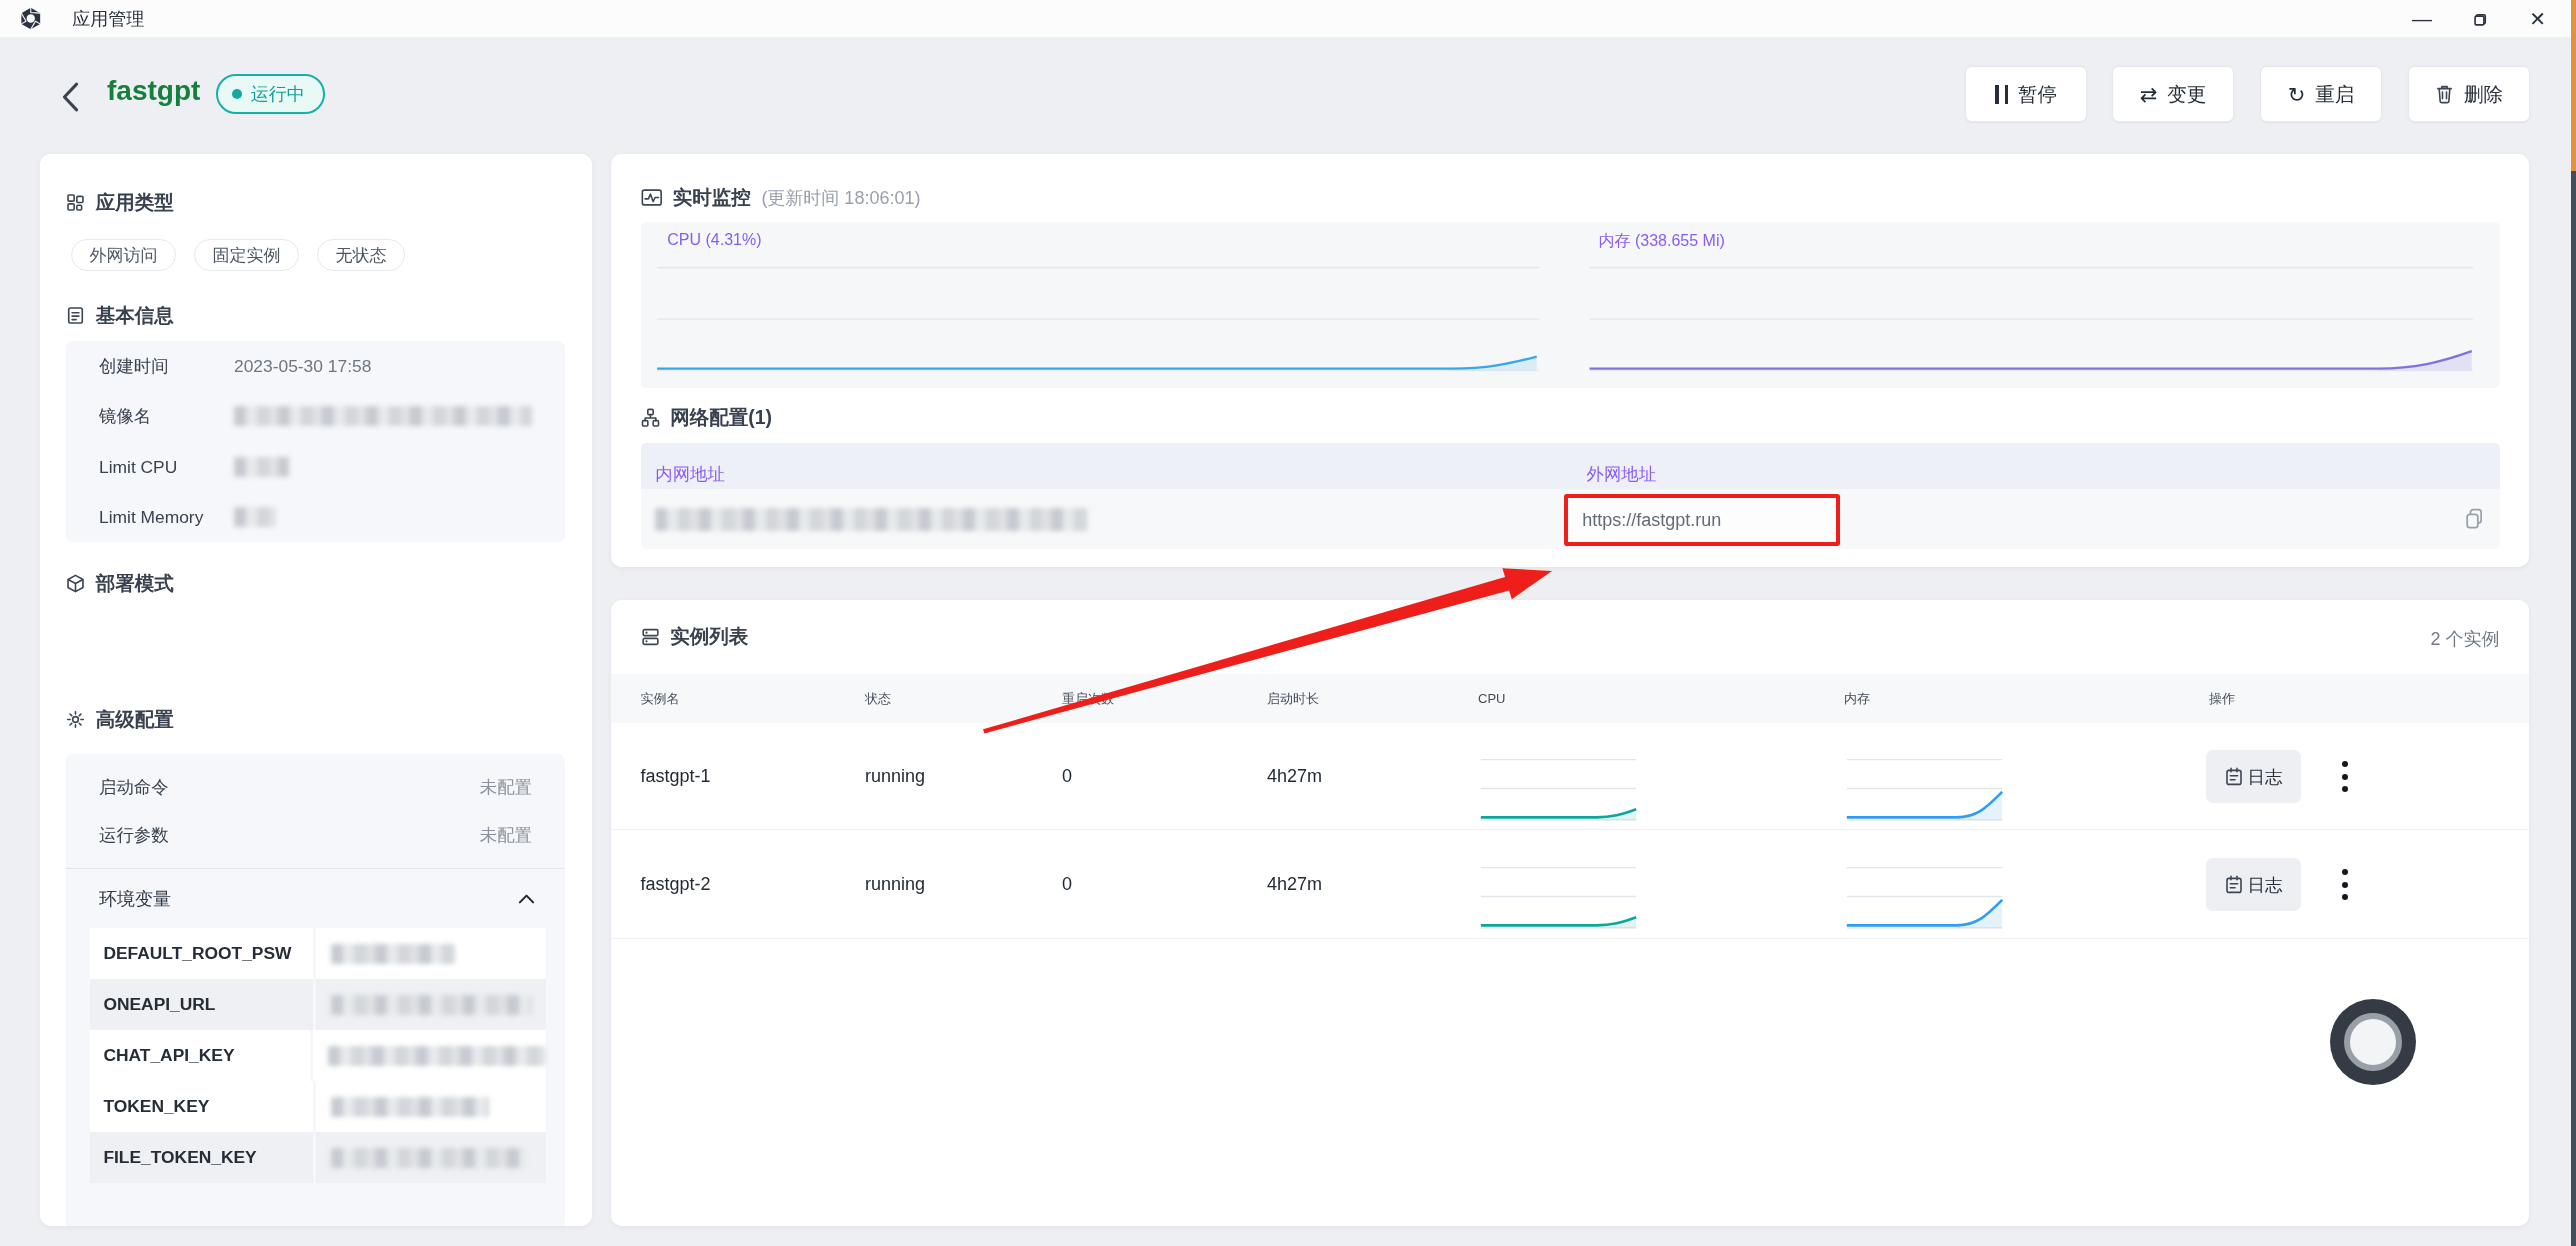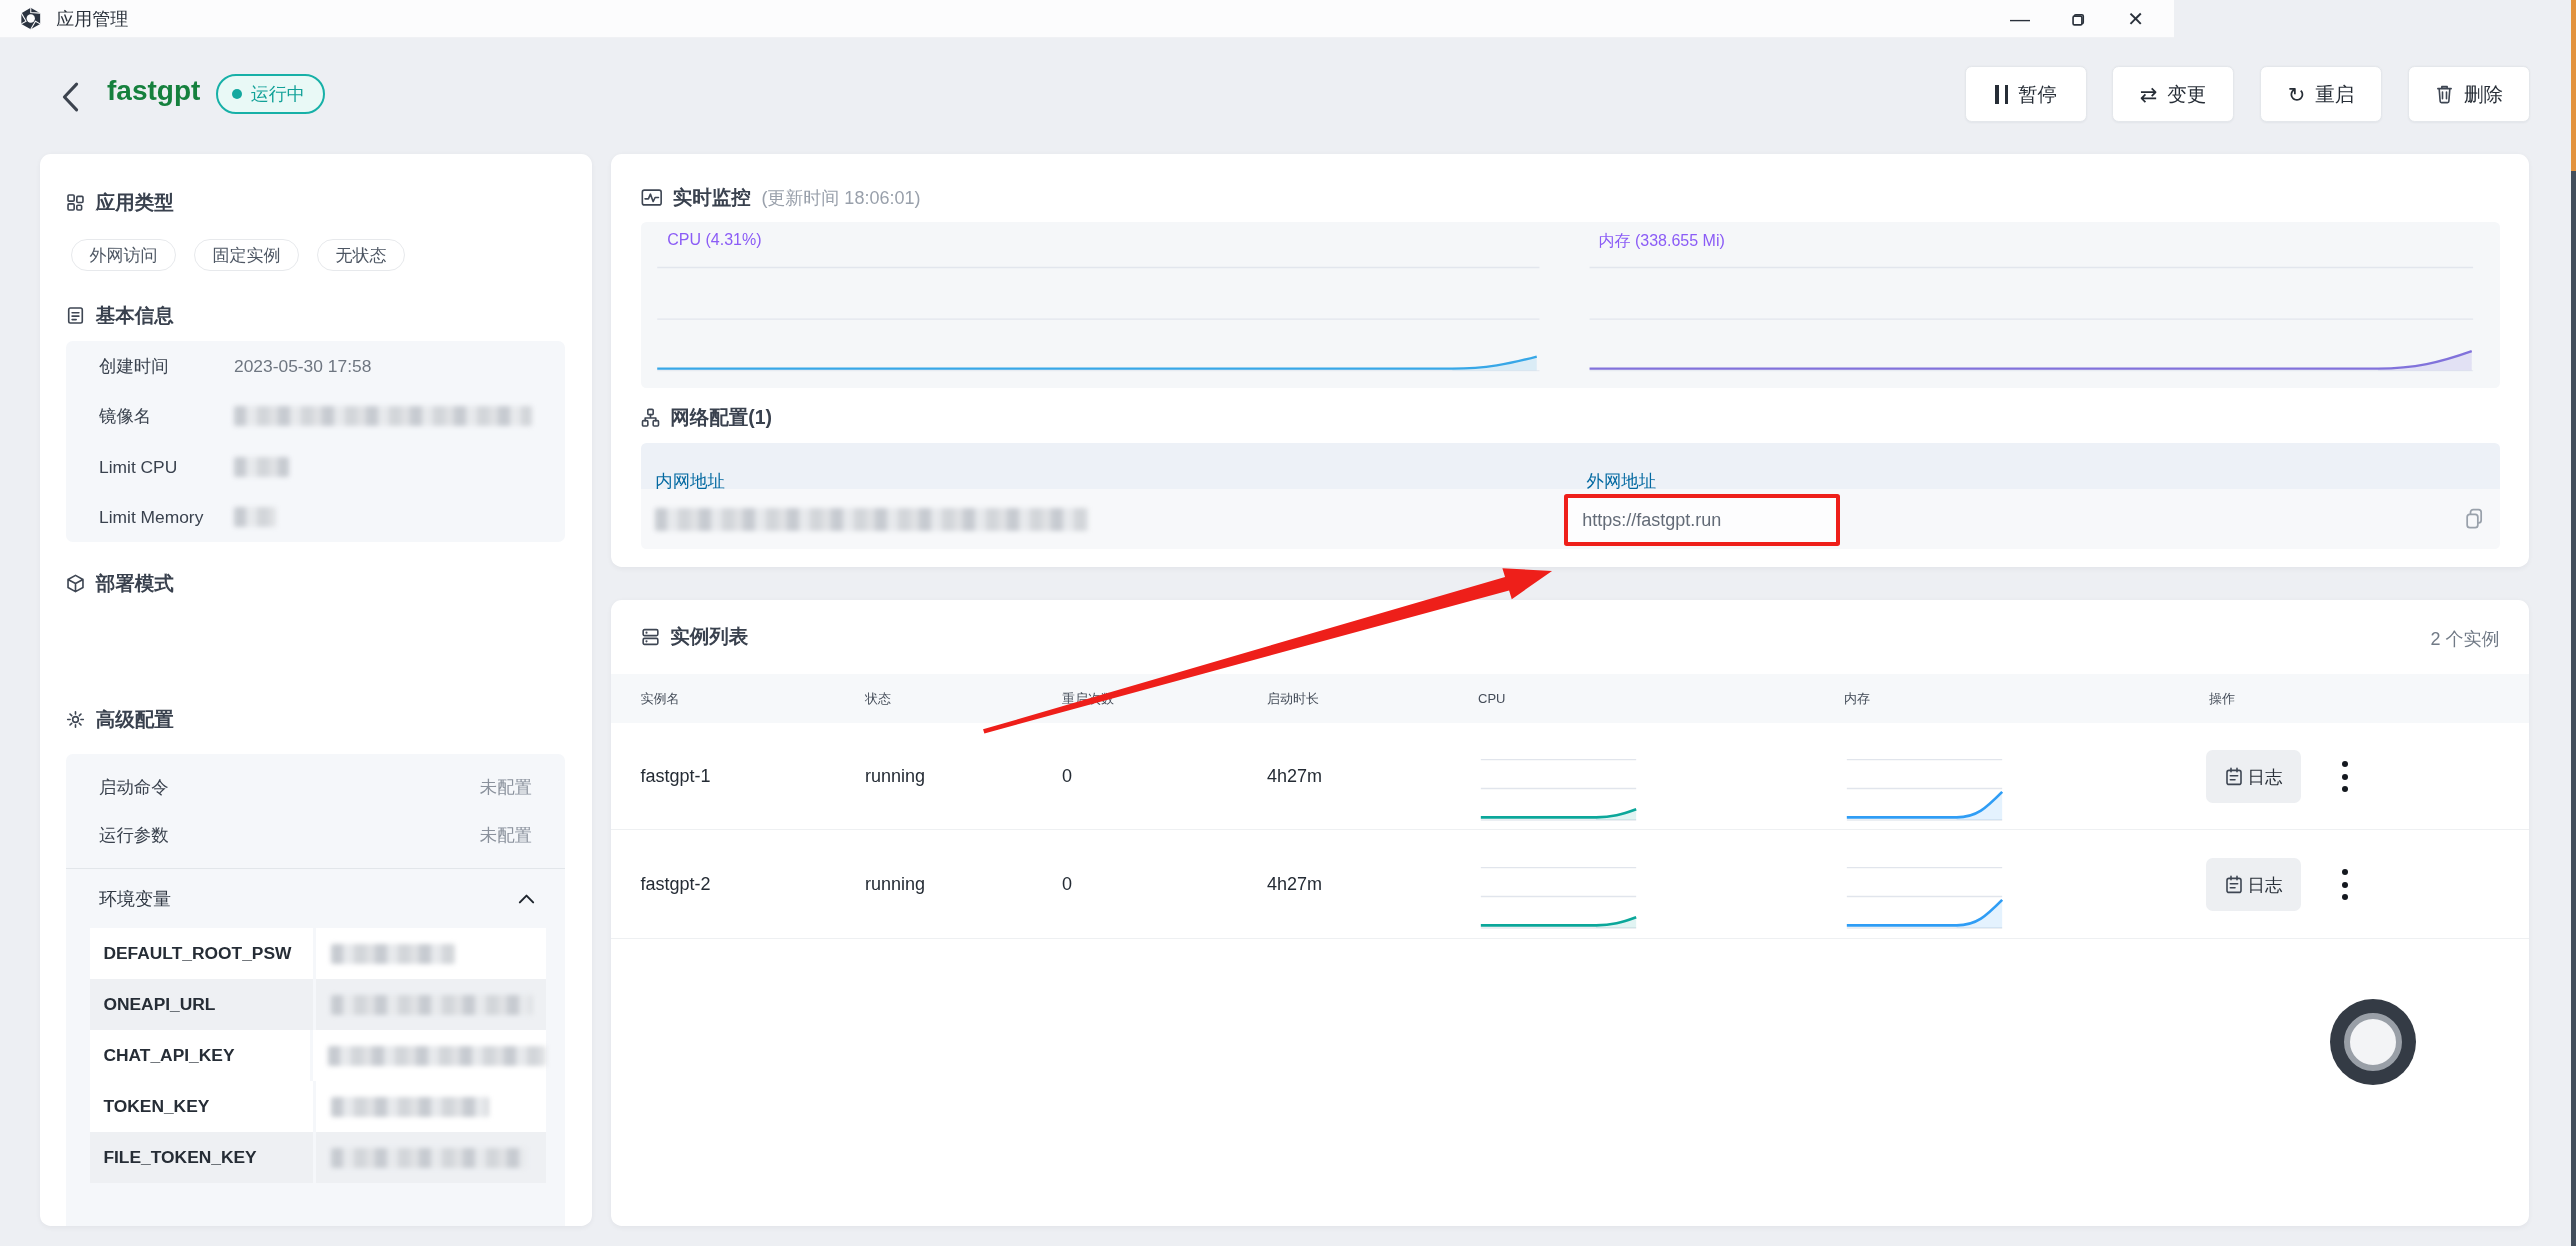--- a/index.html
+++ b/index.html
@@ -1,21 +1,21 @@
 <!DOCTYPE html>
 <html style="font-size:10.7px"><head>
 <meta charset="utf-8">
 <style>
   * { margin:0; padding:0; box-sizing:border-box; }
   html,body { background:#e9ebef; }
   body { font-family:"Liberation Sans","DejaVu Sans",sans-serif; color:#2a313b; }
   #app { position:relative; width:2576px; height:1246px; background:#edeff3; overflow:hidden; }
 
   
-  .titlebar { position:absolute; left:0; top:0; width:2174px; height:38px; background:#fcfcfd; border-bottom:0.7px solid #f0f1f4; display:flex; align-items:center; }
+  .titlebar { position:absolute; left:0; top:0; width:2576px; height:38px; background:#fcfcfd; border-bottom:0.7px solid #f0f1f4; display:flex; align-items:center;gap:16px; }
   .titlebar .logo { margin-left:20px; width:21.5px; height:23px; }
   .titlebar .tb-title { margin-left:14.8px; font-size:18px; color:#2a313b; }
   .win-btn { position:absolute; top:0; width:58px; height:38px; display:flex; align-items:center; justify-content:center; color:#2a313b; cursor:default; }
   .win-min { right:125px; font-size:20px; }
   .win-max { right:67px; }
   .win-close { right:9.4px; font-size:20px; }
 
   
   .edge-strip { position:absolute; right:0; top:0; width:5.4px; height:1246px; background:#434e5c; z-index:5; }
   .edge-strip .edge-orange { position:absolute; top:0; left:0; width:5.4px; height:171px; background:#e2923d; }
@@ -64,21 +64,21 @@
 
   
   .chart-panel { position:absolute; left:29.5px; top:68px; width:1859px; height:166px; background:#f5f7f9; border-radius:5.4px; }
   .chart-half { position:absolute; top:0; height:166px; }
   .chart-half .clabel { position:absolute; left:12px; top:8.7px; font-size:16px; color:#8b5cf6; }
   .ch-left { left:14.8px; width:894px; }
   .ch-right { left:946px; width:896px; }
 
   .net-header { position:absolute; left:29.5px; top:289px; width:1859px; height:46px; background:#edf1f7; border-radius:5.4px 5.4px 0 0; }
   .net-row { position:absolute; left:29.5px; top:335px; width:1859px; height:60px; background:#f7f8fa; border-radius:0 0 5.4px 5.4px; }
-  .net-col-label { position:absolute; top:15px; height:46px; display:flex; align-items:center; font-size:17.4px; color:#0369a1; }
+  .net-col-label { position:absolute; top:8px; height:46px; display:flex; align-items:center; font-size:17.4px; color:#8b5cf6; }
   .url-annot { position:absolute; left:923px; top:5.4px; width:276px; height:52px; border:4px solid #ee1f1a; border-radius:2.7px; background:#fdfdfe; display:flex; align-items:center; padding-left:14.8px; font-size:18px; color:#636b77; }
   .copy-ic { position:absolute; left:1822px; top:18px; cursor:pointer; }
 
   
   .inst-count { position:absolute; right:29.5px; top:27px; font-size:18px; color:#717a86; }
   .inst-header { position:absolute; left:0; top:74px; width:1918px; height:49px; background:#f6f8fa; }
   .inst-header span { position:absolute; top:0; height:49px; display:flex; align-items:center; font-size:13px; color:#454d59; }
   .inst-row { position:absolute; left:0; width:1918px; height:107px; }
   .inst-row .cell { position:absolute; top:0; height:107px; display:flex; align-items:center; font-size:18px; color:#242b34; }
   .st-running { color:#2cb3a4; }

